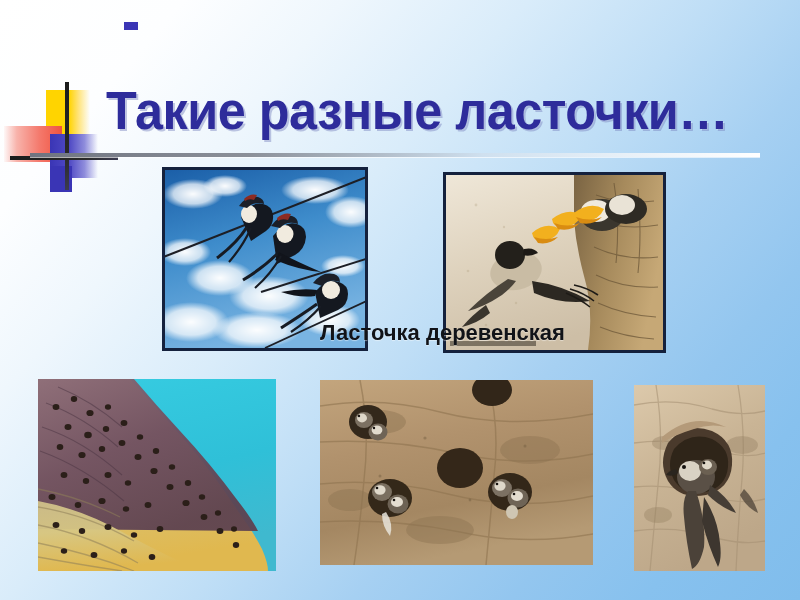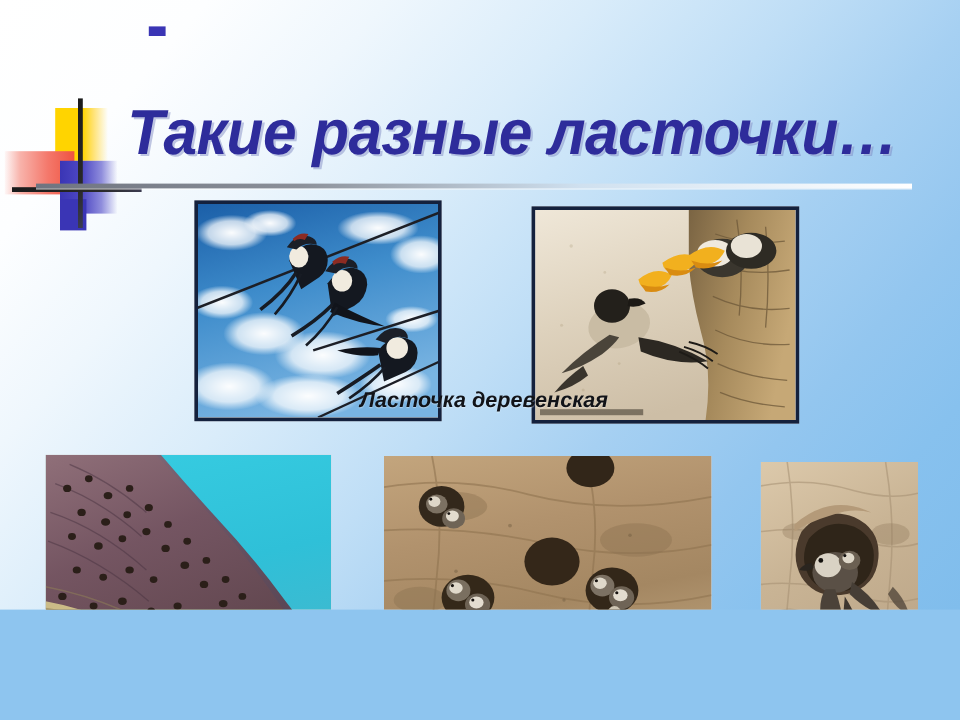--- a/index.html
+++ b/index.html
@@ -2,33 +2,32 @@
 <html><head>
 <meta charset="utf-8">
 <style>
   html,body{margin:0;padding:0;}
   body{
     width:800px;height:600px;overflow:hidden;
     font-family:"Liberation Sans", sans-serif;
     background:#8ec5ef;
   }
   #slide{
-    position:relative;width:800px;height:508px;overflow:hidden;
+    position:relative;width:800px;height:600px;overflow:hidden;
     background:
       linear-gradient(131deg,
         #ffffff 0%,
         #fdfeff 14%,
         #eff7fd 26%,
         #d9ecfa 40%,
         #bfdef6 54%,
         #a6d0f2 66%,
         #93c6ef 78%,
         #87c1ee 88%,
         #80bdec 100%);
-    font-style: italic;
   }
 
   
   .logo{position:absolute;left:18px;top:78px;width:92px;height:96px;}
   .logo .sq{position:absolute;}
   .sq-yellow{left:28px;top:12px;width:44px;height:44px;
     background:linear-gradient(90deg,#ffd400 0%,#ffd400 52%,#ffe271 72%,rgba(255,230,150,0) 100%);}
   .sq-red{left:-14px;top:48px;width:58px;height:36px;
     background:linear-gradient(90deg,rgba(255,205,200,.15) 0%,#f8b3ab 22%,#f4786b 62%,#ef5340 100%);}
   .sq-blue{left:32px;top:56px;width:48px;height:44px;
@@ -63,22 +62,23 @@
 
   #photo-wire{left:162px;top:167px;width:200px;height:178px;}
   #photo-nest{left:443px;top:172px;width:217px;height:175px;}
   #photo-cliff{left:38px;top:379px;width:238px;height:192px;}
   #photo-burrows{left:320px;top:380px;width:273px;height:185px;}
   #photo-martin{left:634px;top:385px;width:131px;height:186px;}
 
   
   .caption{
     position:absolute;font-weight:bold;color:#111318;
-    font-size:18px;line-height:22px;white-space:nowrap;
+    font-size:22px;line-height:22px;white-space:nowrap;
     text-shadow:0 1px 1px rgba(255,255,255,.45);
+    margin-left:20px;
   }
   #cap-barn{left:300px;top:322px;}
   #cap-sand{left:336px;top:557px;}
 </style>
 </head>
 <body>
 
 <div id="slide">
 
   <div class="logo">

